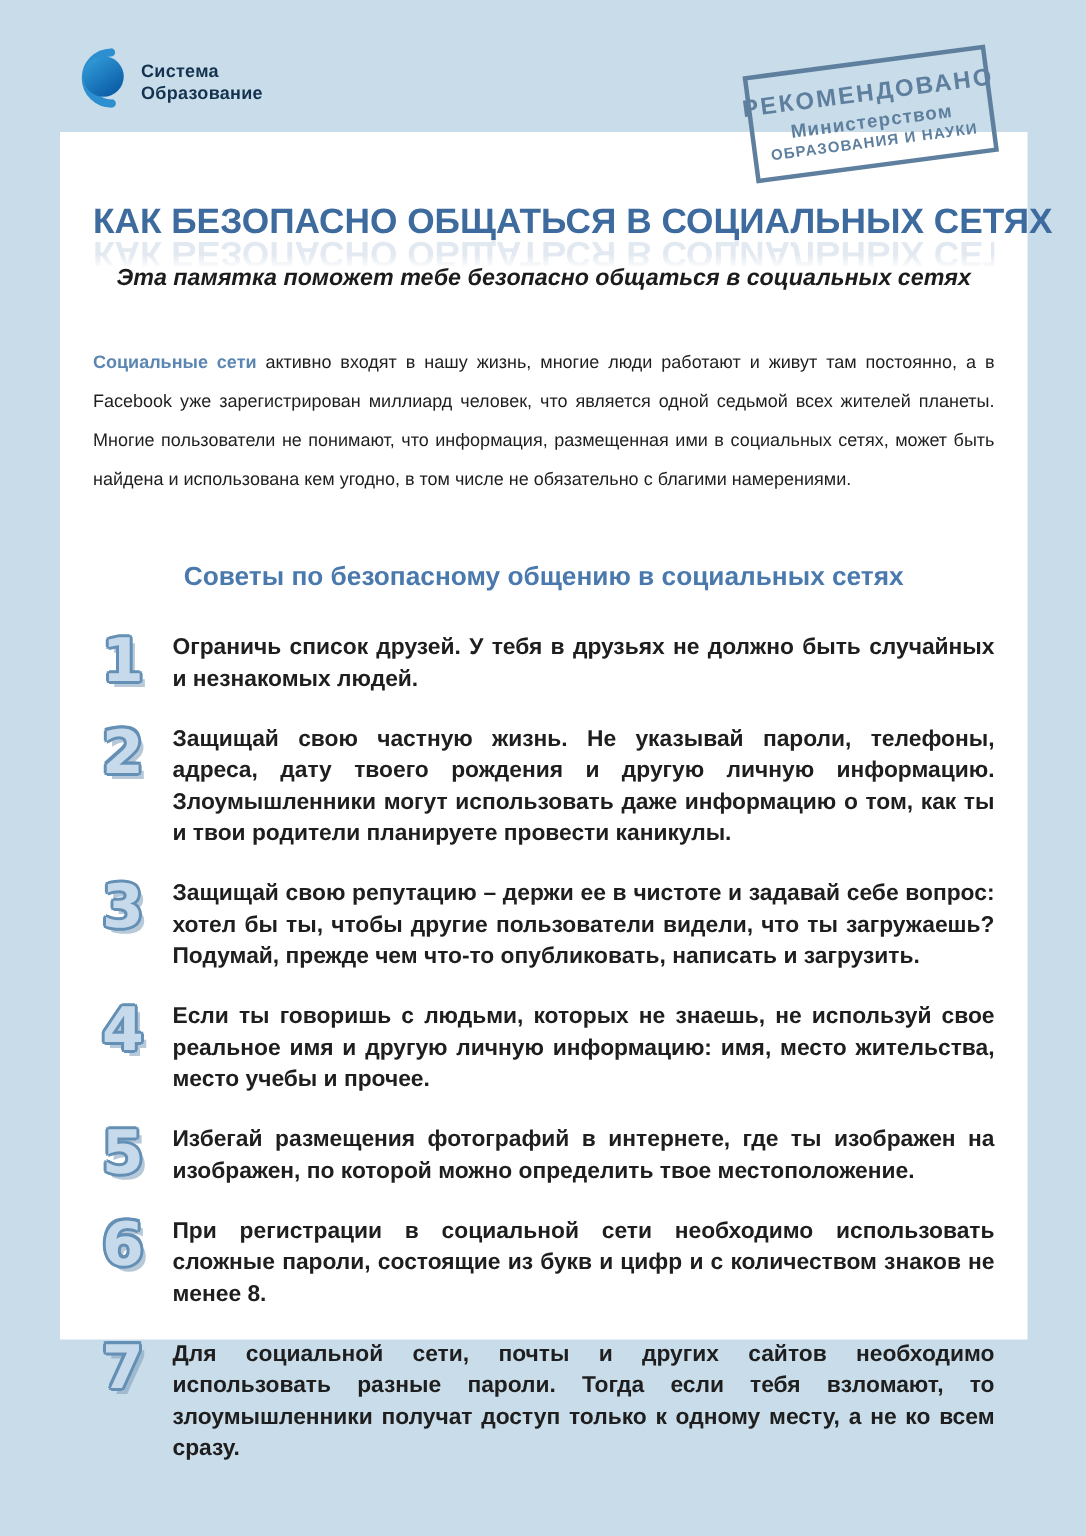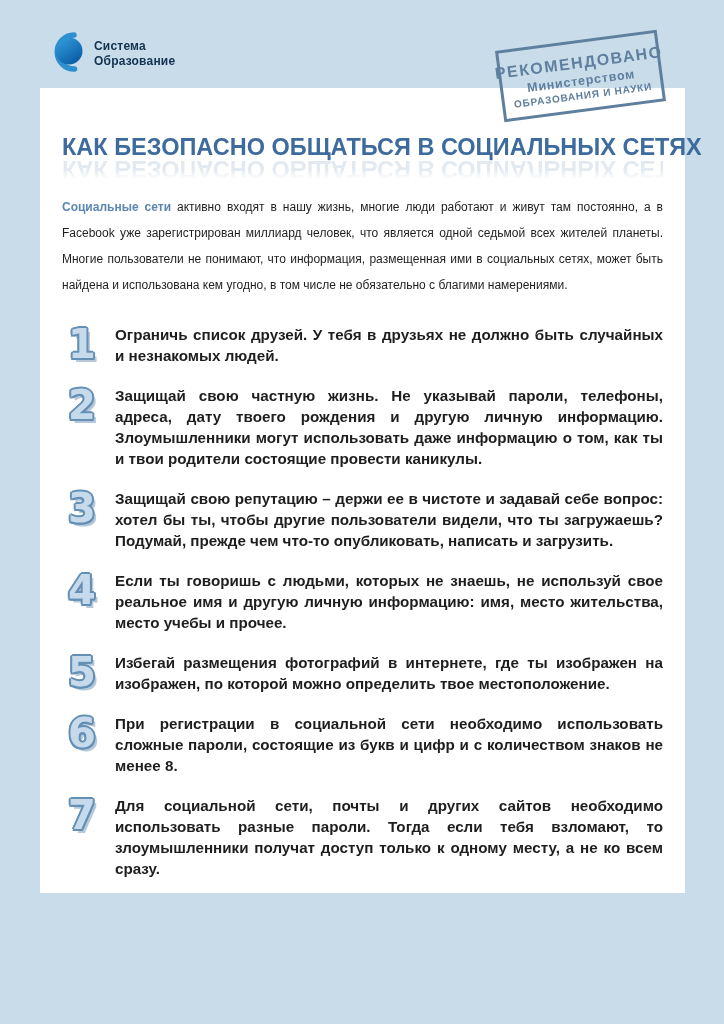--- a/index.html
+++ b/index.html
@@ -130,32 +130,34 @@
   <div class="stamp-line3">ОБРАЗОВАНИЯ И НАУКИ</div>
 </div>
 
 <div class="card">
 
   <div class="title-wrap">
     <div class="doc-title">КАК БЕЗОПАСНО ОБЩАТЬСЯ В СОЦИАЛЬНЫХ СЕТЯХ</div>
     <div class="doc-title reflection">КАК БЕЗОПАСНО ОБЩАТЬСЯ В СОЦИАЛЬНЫХ СЕТЯХ</div>
   </div>
 
+  <div class="doc-subtitle">Эта памятка поможет тебе безопасно общаться в социальных сетях</div>
 
   <p class="intro"><span class="highlight">Социальные сети</span><span> активно входят в нашу жизнь, многие люди работают и живут там постоянно, а в Facebook уже зарегистрирован миллиард человек, что является одной седьмой всех жителей планеты. Многие пользователи не понимают, что информация, размещенная ими в социальных сетях, может быть найдена и использована кем угодно, в том числе не обязательно с благими намерениями.</span></p>
 
+  <div class="section-title">Советы по безопасному общению в социальных сетях</div>
 
   <div class="tips">
     <div class="tip">
       <div class="tip-number">1</div>
       <div class="tip-text">Ограничь список друзей. У тебя в друзьях не должно быть случайных и незнакомых людей.</div>
     </div>
     <div class="tip">
       <div class="tip-number">2</div>
-      <div class="tip-text">Защищай свою частную жизнь. Не указывай пароли, телефоны, адреса, дату твоего рождения и другую личную информацию. Злоумышленники могут использовать даже информацию о том, как ты и твои родители состоящие провести каникулы.</div>
+      <div class="tip-text">Защищай свою частную жизнь. Не указывай пароли, телефоны, адреса, дату твоего рождения и другую личную информацию. Злоумышленники могут использовать даже информацию о том, как ты и твои родители планируете провести каникулы.</div>
     </div>
     <div class="tip">
       <div class="tip-number">3</div>
       <div class="tip-text">Защищай свою репутацию – держи ее в чистоте и задавай себе вопрос: хотел бы ты, чтобы другие пользователи видели, что ты загружаешь? Подумай, прежде чем что-то опубликовать, написать и загрузить.</div>
     </div>
     <div class="tip">
       <div class="tip-number">4</div>
       <div class="tip-text">Если ты говоришь с людьми, которых не знаешь, не используй свое реальное имя и другую личную информацию: имя, место жительства, место учебы и прочее.</div>
     </div>
     <div class="tip">

